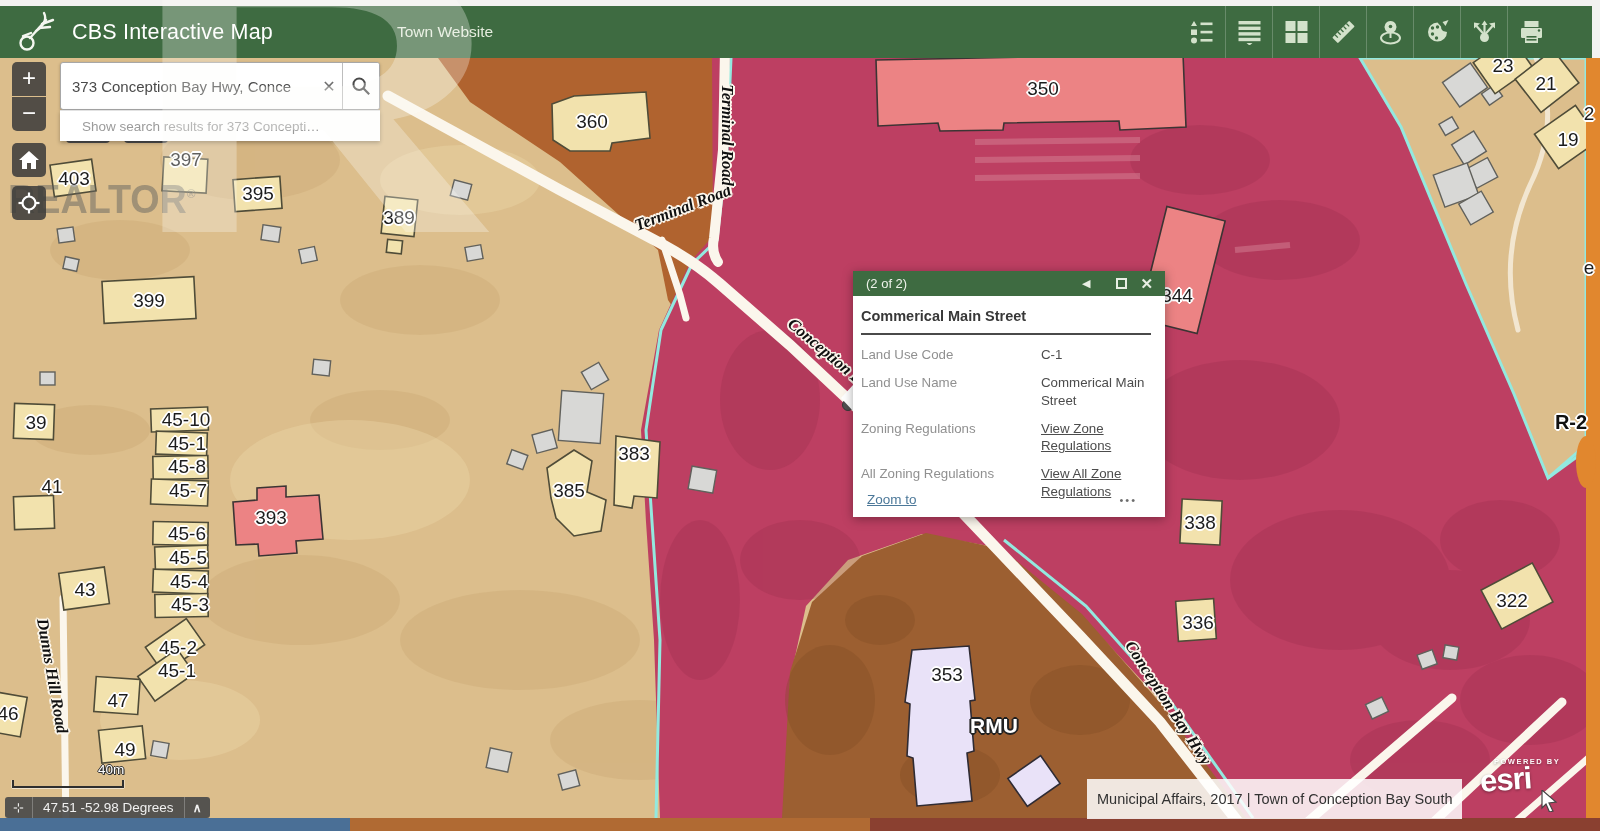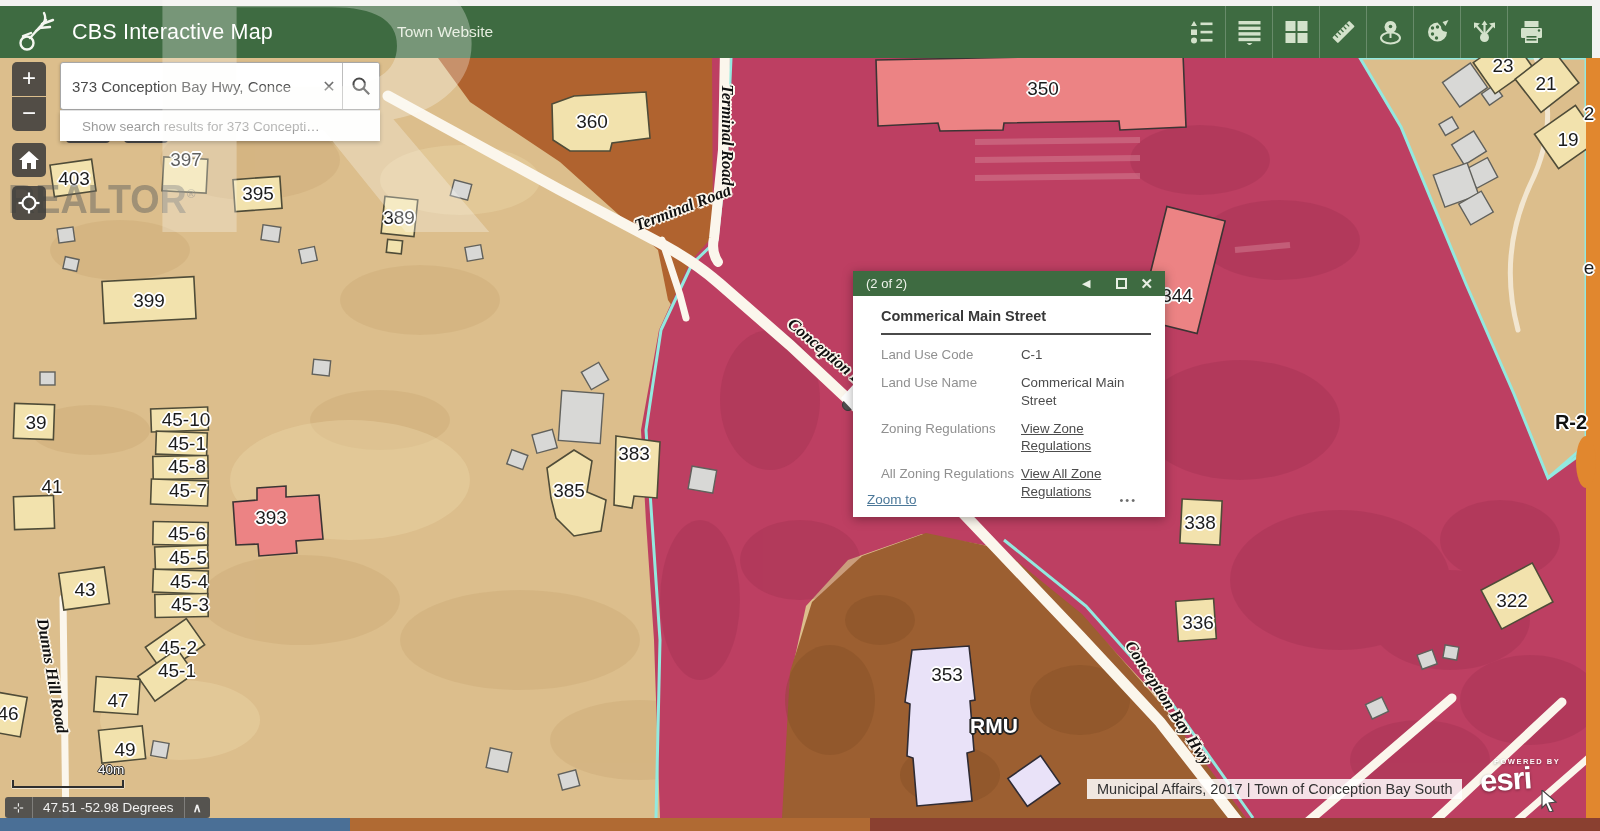--- a/index.html
+++ b/index.html
@@ -77,45 +77,45 @@
          box-shadow:0 2px 10px rgba(0,0,0,.35);}
   .popup-tail{position:absolute;left:841px;top:384px;width:0;height:0;z-index:60;
               border-top:14px solid transparent;border-bottom:14px solid transparent;
               border-right:13px solid #ffffff;}
   .popup-header{height:25px;background:#3e6b41;display:flex;align-items:center;padding:0 12px 0 13px;}
   .popup-pager{color:#eef3ea;font-size:13px;flex:1;}
   .pp-ico{color:#e8efe4;cursor:pointer;display:flex;align-items:center;justify-content:center;}
   .pp-prev{font-size:11px;margin-right:26px;}
   .pp-max{width:11px;height:11px;border:2px solid #e8efe4;margin-right:13px;}
   .pp-close{font-size:15px;font-weight:700;}
-  .popup-body{padding:12px 14px 0 28px;}
+  .popup-body{padding:12px 14px 0 8px;}
   .popup-title{font-size:14.5px;font-weight:700;color:#383838;padding-bottom:9px;
                border-bottom:2px solid #4a4a4a;margin-bottom:11px;}
-  .popup-row{display:flex;margin-bottom:11px;font-size:13.3px;line-height:1.3;}
+  .popup-row{display:flex;margin-bottom:11px;font-size:13.3px;line-height:1.3;gap:40px;}
   .popup-row .lbl{width:140px;flex:0 0 140px;color:#909090;}
   .popup-row .val{flex:1;color:#4c4c4c;}
   .popup-link{color:#4c7899;text-decoration:underline;cursor:pointer;}
   .popup-footer{position:absolute;left:14px;right:14px;bottom:10px;display:flex;align-items:center;}
   .zoom-to{font-size:13.5px;}
   .ellipsis-btn{margin-left:auto;color:#6d6d6d;font-size:11px;letter-spacing:2px;cursor:pointer;margin-right:14px;}
 
   
   .scale-label{position:absolute;left:98px;top:762px;z-index:50;font-size:13.5px;color:#fff;
      text-shadow:-1px 0 0 #333,1px 0 0 #333,0 -1px 0 #333,0 1px 0 #333,1px 1px 0 #333;}
   .scale-bar{position:absolute;left:12px;top:780px;width:112px;height:8px;z-index:50;
      border-left:2px solid #2f2f2f;border-right:2px solid #2f2f2f;border-bottom:2px solid #2f2f2f;
      box-shadow:0 1px 0 rgba(255,255,255,.55),-1px 0 0 rgba(255,255,255,.4),1px 0 0 rgba(255,255,255,.4);}
   .coord-bar{position:absolute;left:5px;top:797px;height:21px;z-index:50;display:flex;align-items:stretch;
      background:rgba(74,74,74,.93);border-radius:3px;color:#f0f0f0;overflow:hidden;}
   .coord-cross{width:28px;display:flex;align-items:center;justify-content:center;font-size:13px;
      border-right:1px solid rgba(255,255,255,.25);}
   .coord-text{padding:0 10px;display:flex;align-items:center;font-size:13.5px;}
   .coord-expand{width:26px;display:flex;align-items:center;justify-content:center;
      border-left:1px solid rgba(255,255,255,.25);font-size:12px;font-weight:700;cursor:pointer;}
-  .attribution{position:absolute;left:1087px;top:779px;height:20px;z-index:50;background:rgba(255,255,255,.85);
+  .attribution{position:absolute;left:1087px;top:779px;height:40px;z-index:50;background:rgba(255,255,255,.85);
      display:flex;align-items:center;padding:0 10px;font-size:14.5px;color:#323232;white-space:nowrap;}
   .esri-block{position:absolute;left:1480px;top:757px;z-index:50;color:#fff;
      text-shadow:0 1px 3px rgba(0,0,0,.4);}
   .powered-by{font-size:7.5px;letter-spacing:1.5px;font-weight:700;opacity:.95;margin-left:14px;}
   .esri-word{font-size:31px;font-weight:700;letter-spacing:-1px;transform:rotate(-4deg);display:inline-block;line-height:.9;}
   .cursor-arrow{position:absolute;left:1540px;top:790px;z-index:55;}
 </style>
 </head>
 <body>
 

